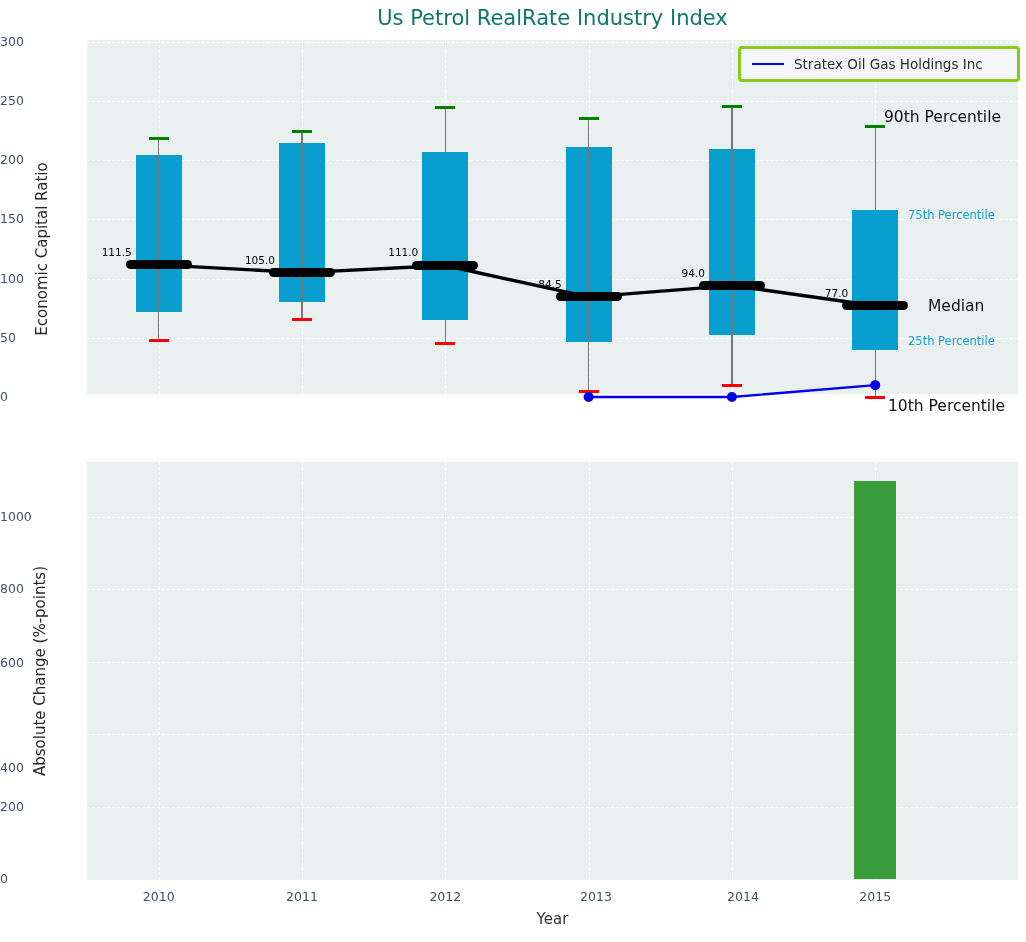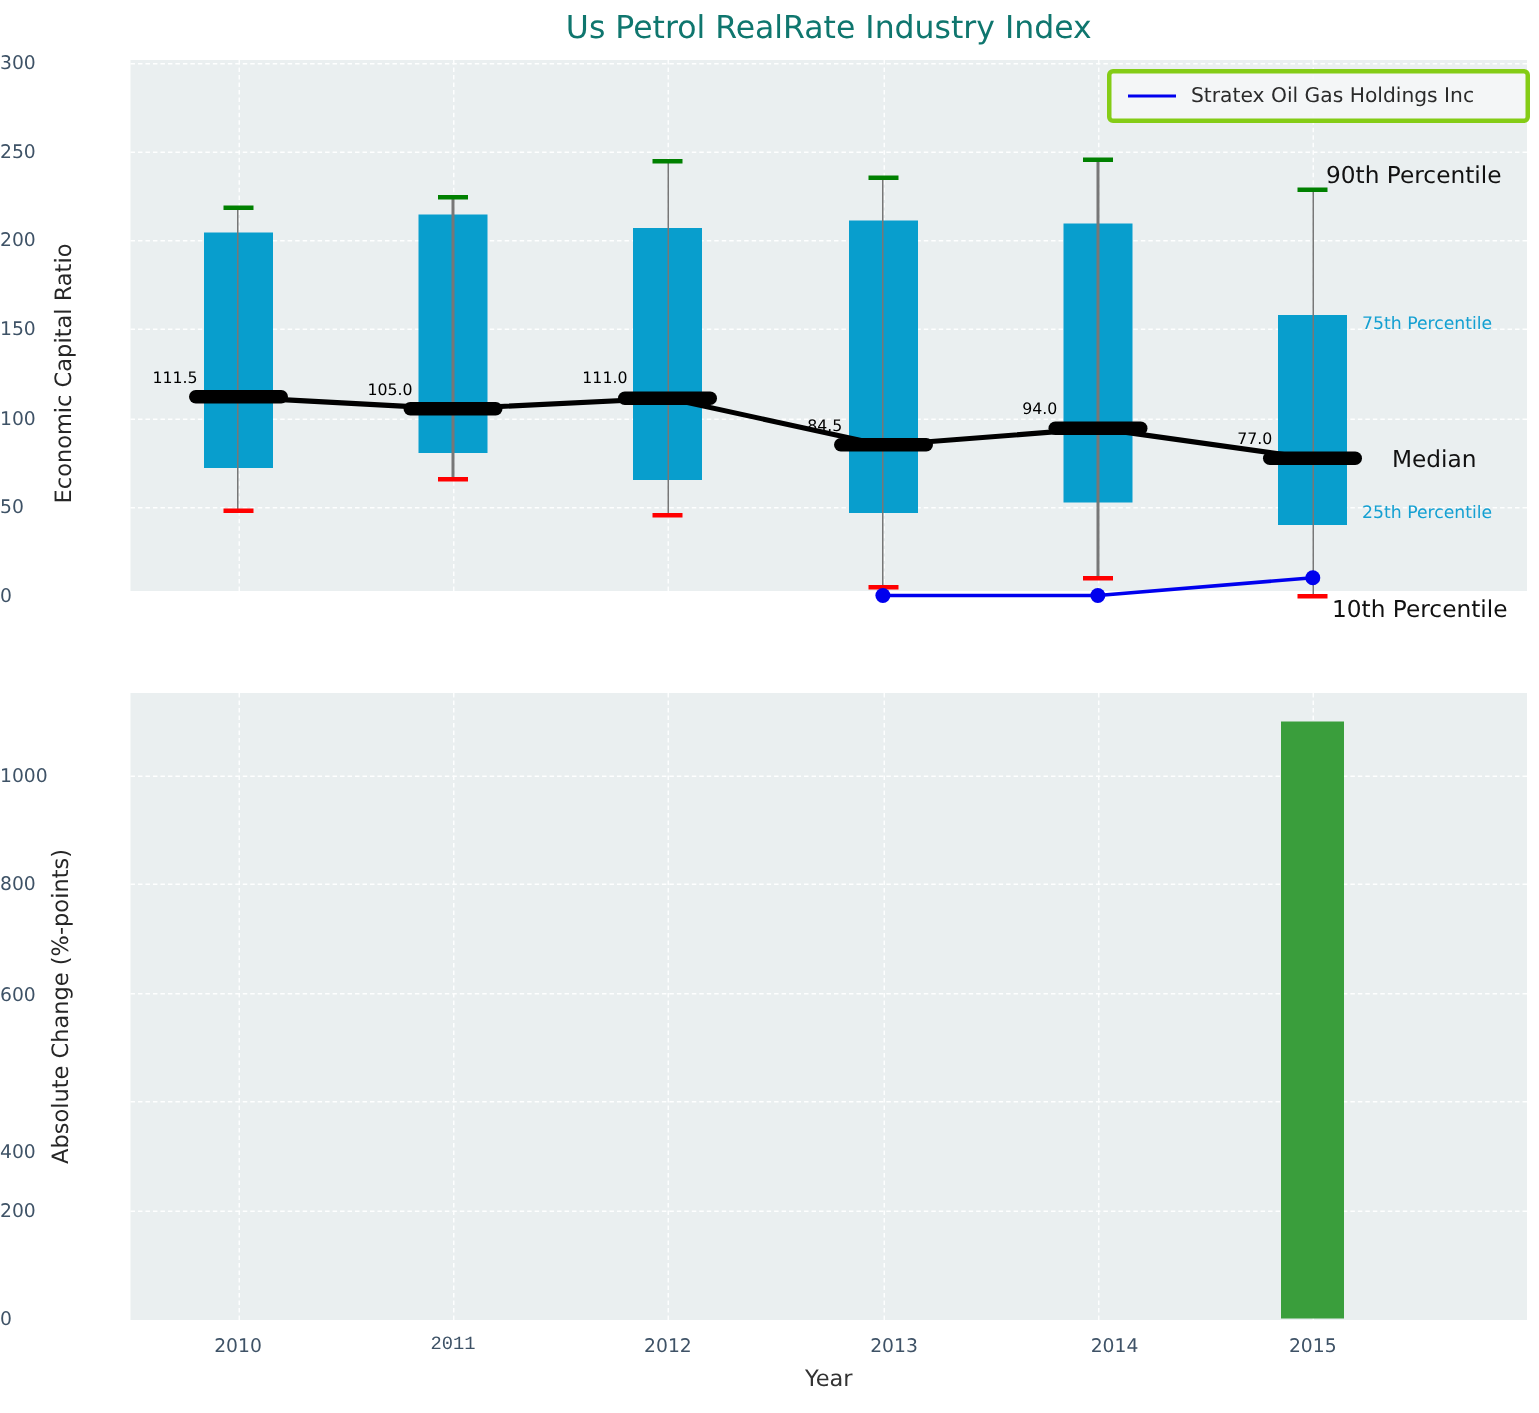--- a/index.html
+++ b/index.html
@@ -139,18 +139,18 @@
     <div class="ytick" style="top: 152px;">200</div>
     <div class="ytick" style="top: 92.75px;">250</div>
     <div class="ytick" style="top: 33.5px;">300</div>
     <div class="ytick" style="top: 871px;">0</div>
     <div class="ytick" style="top: 798.6px;">200</div>
     <div class="ytick" style="top: 726.2px; margin-top: 34px;">400</div>
     <div class="ytick" style="top: 655px;">600</div>
     <div class="ytick" style="top: 581.4px;">800</div>
     <div class="ytick" style="top: 509px;">1000</div>
     <div class="xtick" style="left: 123.7px;">2010</div>
-    <div class="xtick" style="left: 267px; font-family: Liberation Mono, monospace;">2011</div>
+    <div class="xtick" style="left: 267px;">2011</div>
     <div class="xtick" style="left: 410.3px;">2012</div>
     <div class="xtick" style="left: 561px;">2013</div>
     <div class="xtick" style="left: 708px;">2014</div>
     <div class="xtick" style="left: 840.2px;">2015</div>
   </div>
 
 </body></html>

